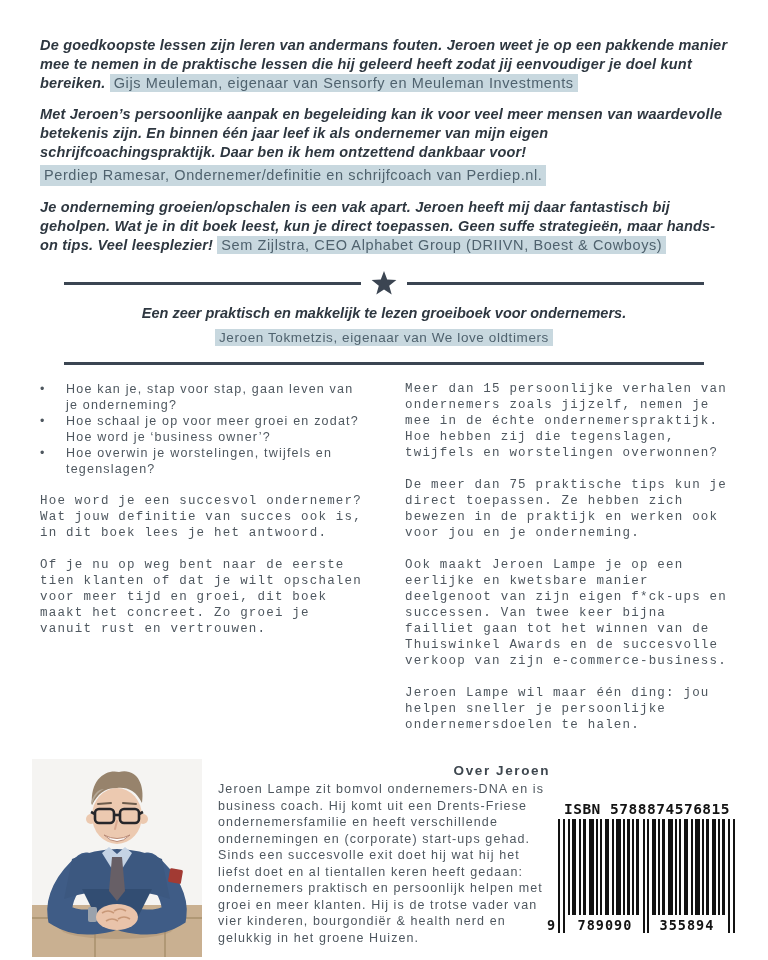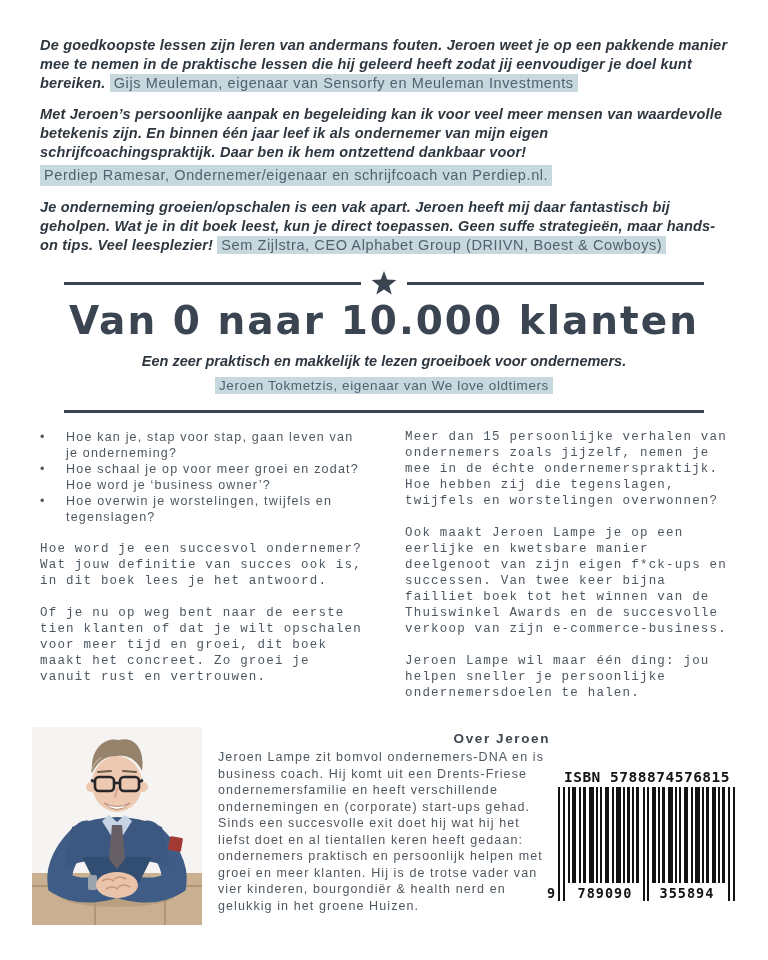--- a/index.html
+++ b/index.html
@@ -70,37 +70,36 @@
 <div class="page">
 
   <p class="testimonial">
     <span>De goedkoopste lessen zijn leren van andermans fouten. Jeroen weet je op een pakkende manier mee te nemen in de praktische lessen die hij geleerd heeft zodat jij eenvoudiger je doel kunt bereiken.</span>
     <span class="hl">Gijs Meuleman, eigenaar van Sensorfy en Meuleman Investments</span>
   </p>
 
   <p class="testimonial">
     <span>Met Jeroen’s persoonlijke aanpak en begeleiding kan ik voor veel meer mensen van waardevolle betekenis zijn. En binnen één jaar leef ik als ondernemer van mijn eigen schrijfcoachingspraktijk. Daar ben ik hem ontzettend dankbaar voor!</span>
     <br>
-    <span class="hl attr-own-line">Perdiep Ramesar, Ondernemer/eigenaar en schrijfcoach van Perdiep.nl.</span>
+    <span class="hl attr-own-line">Perdiep Ramesar, Ondernemer/definitie en schrijfcoach van Perdiep.nl.</span>
   </p>
 
   <p class="testimonial" style="margin-bottom:0;">
     <span>Je onderneming groeien/opschalen is een vak apart. Jeroen heeft mij daar fantastisch bij geholpen. Wat je in dit boek leest, kun je direct toepassen. Geen suffe strategieën, maar hands-on tips. Veel leesplezier!</span>
     <span class="hl">Sem Zijlstra, CEO Alphabet Group (DRIIVN, Boest &amp; Cowboys)</span>
   </p>
 
   <div class="star-divider">
     <span class="line"></span>
     <svg width="26" height="24" viewBox="0 0 26 24">
       <path d="M13 0 L16.2 8.6 L25.4 9 L18.2 14.7 L20.7 23.5 L13 18.4 L5.3 23.5 L7.8 14.7 L0.6 9 L9.8 8.6 Z" fill="#3b4552"></path>
     </svg>
     <span class="line"></span>
   </div>
 
-  <h1 class="book-title">Van 0 naar 10.000 klanten</h1>
   <p class="subtitle">Een zeer praktisch en makkelijk te lezen groeiboek voor ondernemers.</p>
   <p class="subtitle-attr">
     <span class="hl">Jeroen Tokmetzis, eigenaar van We love oldtimers</span>
   </p>
   <div class="rule"></div>
 
   <div class="columns">
     <div class="col">
       <ul class="bullet-list">
         <li>
@@ -114,21 +113,22 @@
         <li>
           <span class="dot">•</span>
           <span class="b-text">Hoe overwin je worstelingen, twijfels en tegenslagen?</span>
         </li>
       </ul>
       <p>Hoe word je een succesvol ondernemer? Wat jouw definitie van succes ook is, in dit boek lees je het antwoord.</p>
       <p>Of je nu op weg bent naar de eerste tien klanten of dat je wilt opschalen voor meer tijd en groei, dit boek maakt het concreet. Zo groei je vanuit rust en vertrouwen.</p>
     </div>
     <div class="col">
       <p>Meer dan 15 persoonlijke verhalen van ondernemers zoals jijzelf, nemen je mee in de échte ondernemerspraktijk. Hoe hebben zij die tegenslagen, twijfels en worstelingen overwonnen?</p>
-      <p>Ook maakt Jeroen Lampe je op een eerlijke en kwetsbare manier deelgenoot van zijn eigen f*ck-ups en successen. Van twee keer bijna failliet boek tot het winnen van de Thuiswinkel Awards en de succesvolle verkoop van zijn e-commerce-business.</p>
+      <p>De meer dan 75 praktische tips kun je direct toepassen. Ze hebben zich bewezen in de praktijk en werken ook voor jou en je onderneming.</p>
+      <p>Ook maakt Jeroen Lampe je op een eerlijke en kwetsbare manier deelgenoot van zijn eigen f*ck-ups en successen. Van twee keer bijna failliet gaan tot het winnen van de Thuiswinkel Awards en de succesvolle verkoop van zijn e-commerce-business.</p>
       <p>Jeroen Lampe wil maar één ding: jou helpen sneller je persoonlijke ondernemersdoelen te halen.</p>
     </div>
   </div>
 
   <div class="bottom">
 
     <div class="photo-wrap">
       <svg width="170" height="198" viewBox="0 0 170 198">
         <rect x="0" y="0" width="170" height="198" fill="#f5f4f2"></rect>
 

